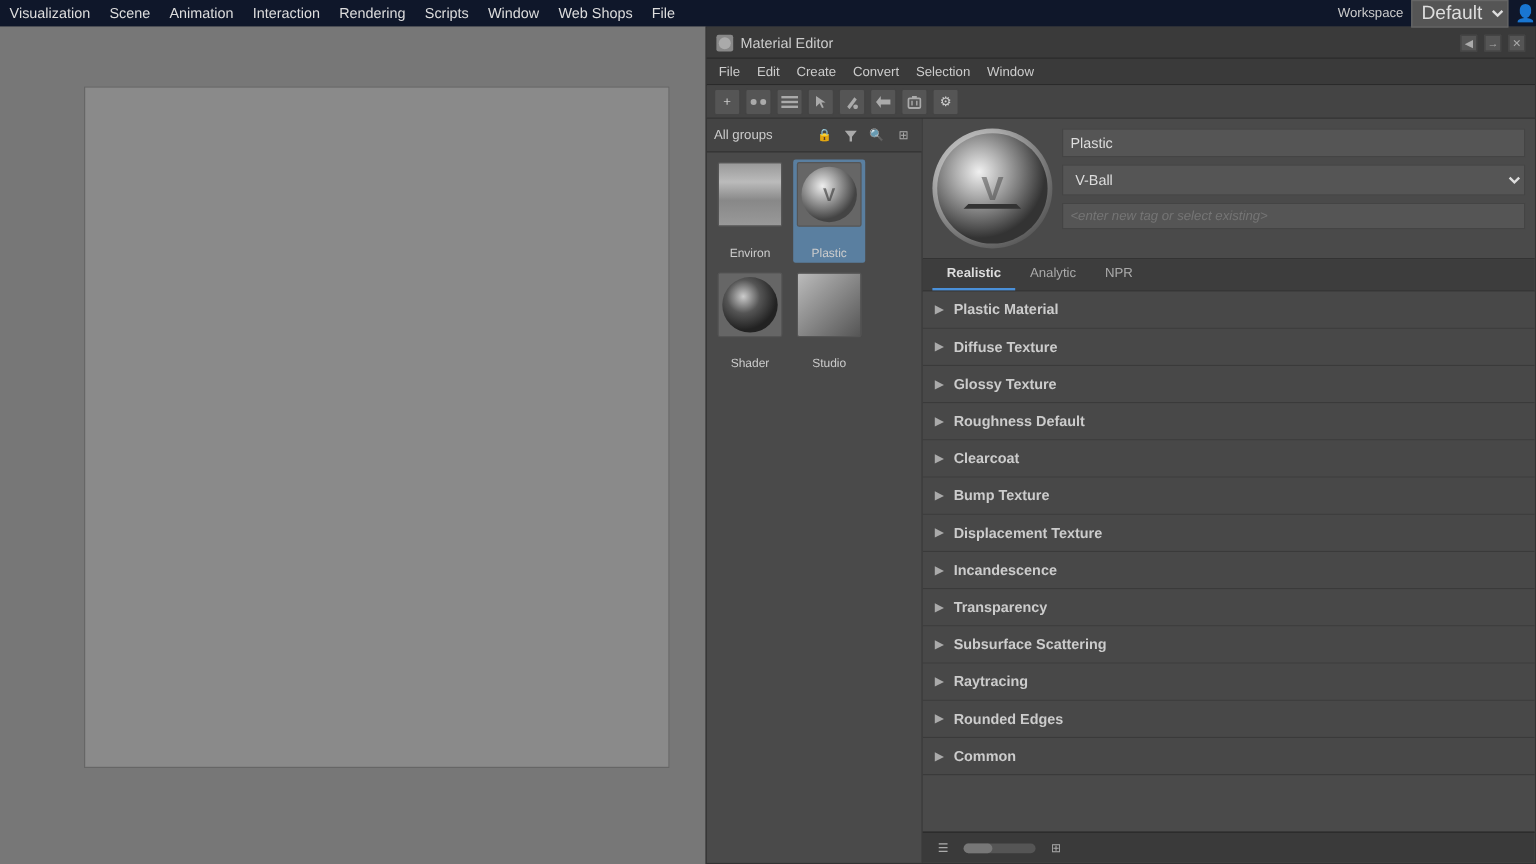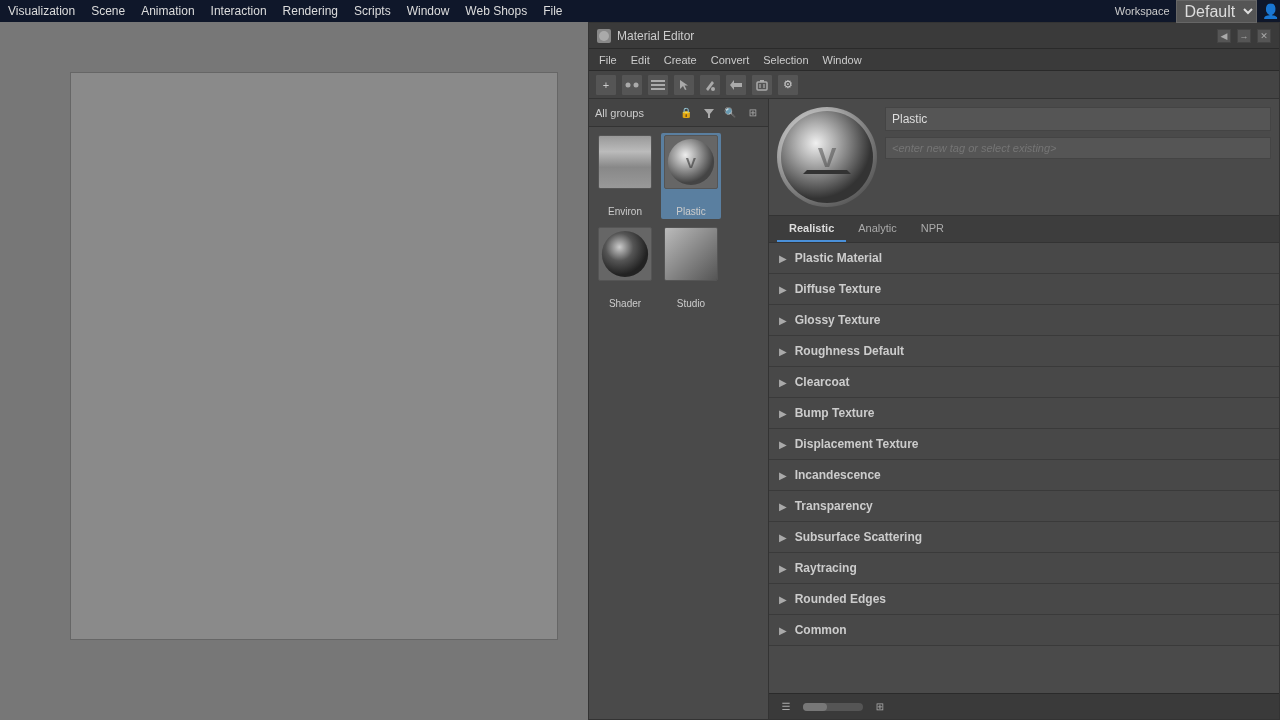--- a/index.html
+++ b/index.html
@@ -530,20 +530,25 @@
                 <stop offset="65%" stop-color="#777"></stop>
                 <stop offset="100%" stop-color="#333"></stop>
               </radialGradient>
             </defs>
             <circle cx="50" cy="50" r="46" fill="url(#mainSphere)"></circle>
             <text x="50" y="60" text-anchor="middle" font-size="28" font-weight="bold" fill="#444" opacity="0.5">V</text>
           </svg>
         </div>
         <div id="mat-info-right">
           <input type="text" id="mat-name-input" value="Plastic" style="">
+          <select id="mat-preview-dropdown">
+            <option>V-Ball</option>
+            <option>Cube</option>
+            <option>Plane</option>
+          </select>
           <input type="text" id="mat-tag-input" placeholder="&lt;enter new tag or select existing&gt;" style="">
         </div>
       </div>
 
       <div id="mat-tabs">
         <div class="mat-tab active">Realistic</div>
         <div class="mat-tab">Analytic</div>
         <div class="mat-tab">NPR</div>
       </div>
 

